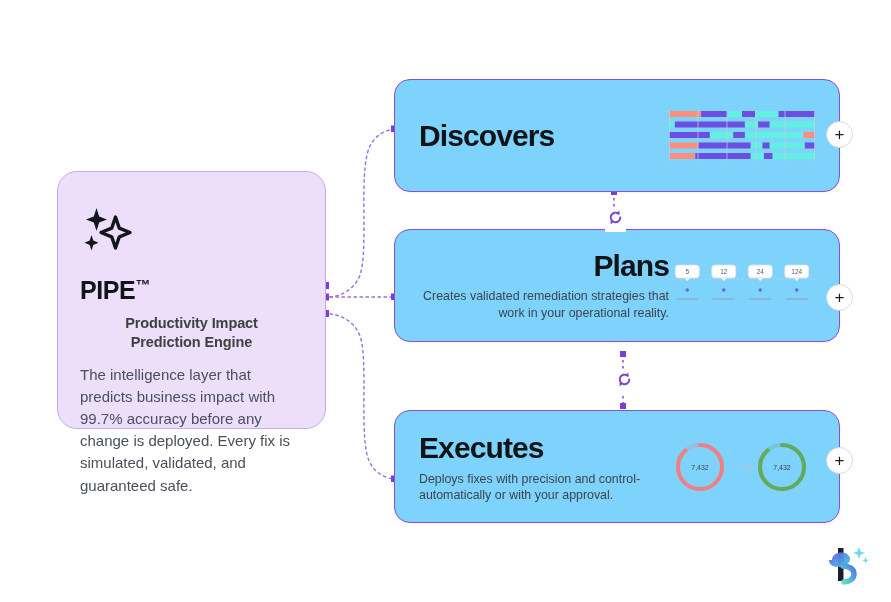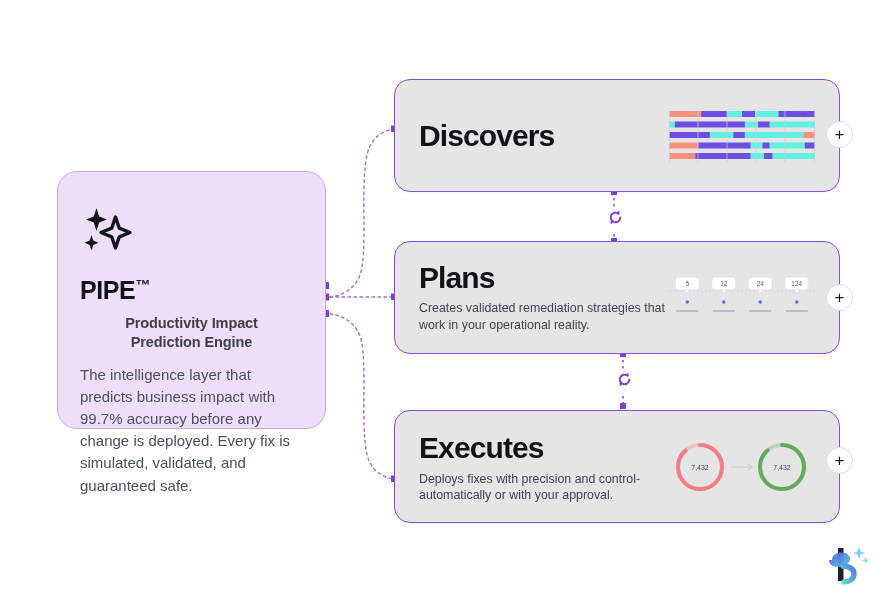--- a/index.html
+++ b/index.html
@@ -48,30 +48,30 @@
     color: #4A4F5C;
     line-height: 1.48;
   }
 
   
   .step-card {
     position: absolute;
     left: 394px;
     width: 446px;
     height: 113px;
-    background: #e5e5e5;
+    background: #7dd3fc;
     border: 1.4px solid #8B4FD6;
     border-radius: 16px;
     padding: 18px 24px;
     display: flex;
     align-items: center;
     box-shadow: 0 1px 3px rgba(60,20,100,0.05);
   }
   #card-discovers { top: 79px; }
-  #card-plans     { top: 241px; }
+  #card-plans     { top: 229px; text-align: right; }
   #card-executes  { top: 410px; align-items: flex-end; }
 
   .step-text { flex: 0 0 auto; width: 250px; }
   .step-title {
     font-size: 30px;
     font-weight: bold;
     color: #121317;
     letter-spacing: -0.9px;
     line-height: 1.05;
   }

